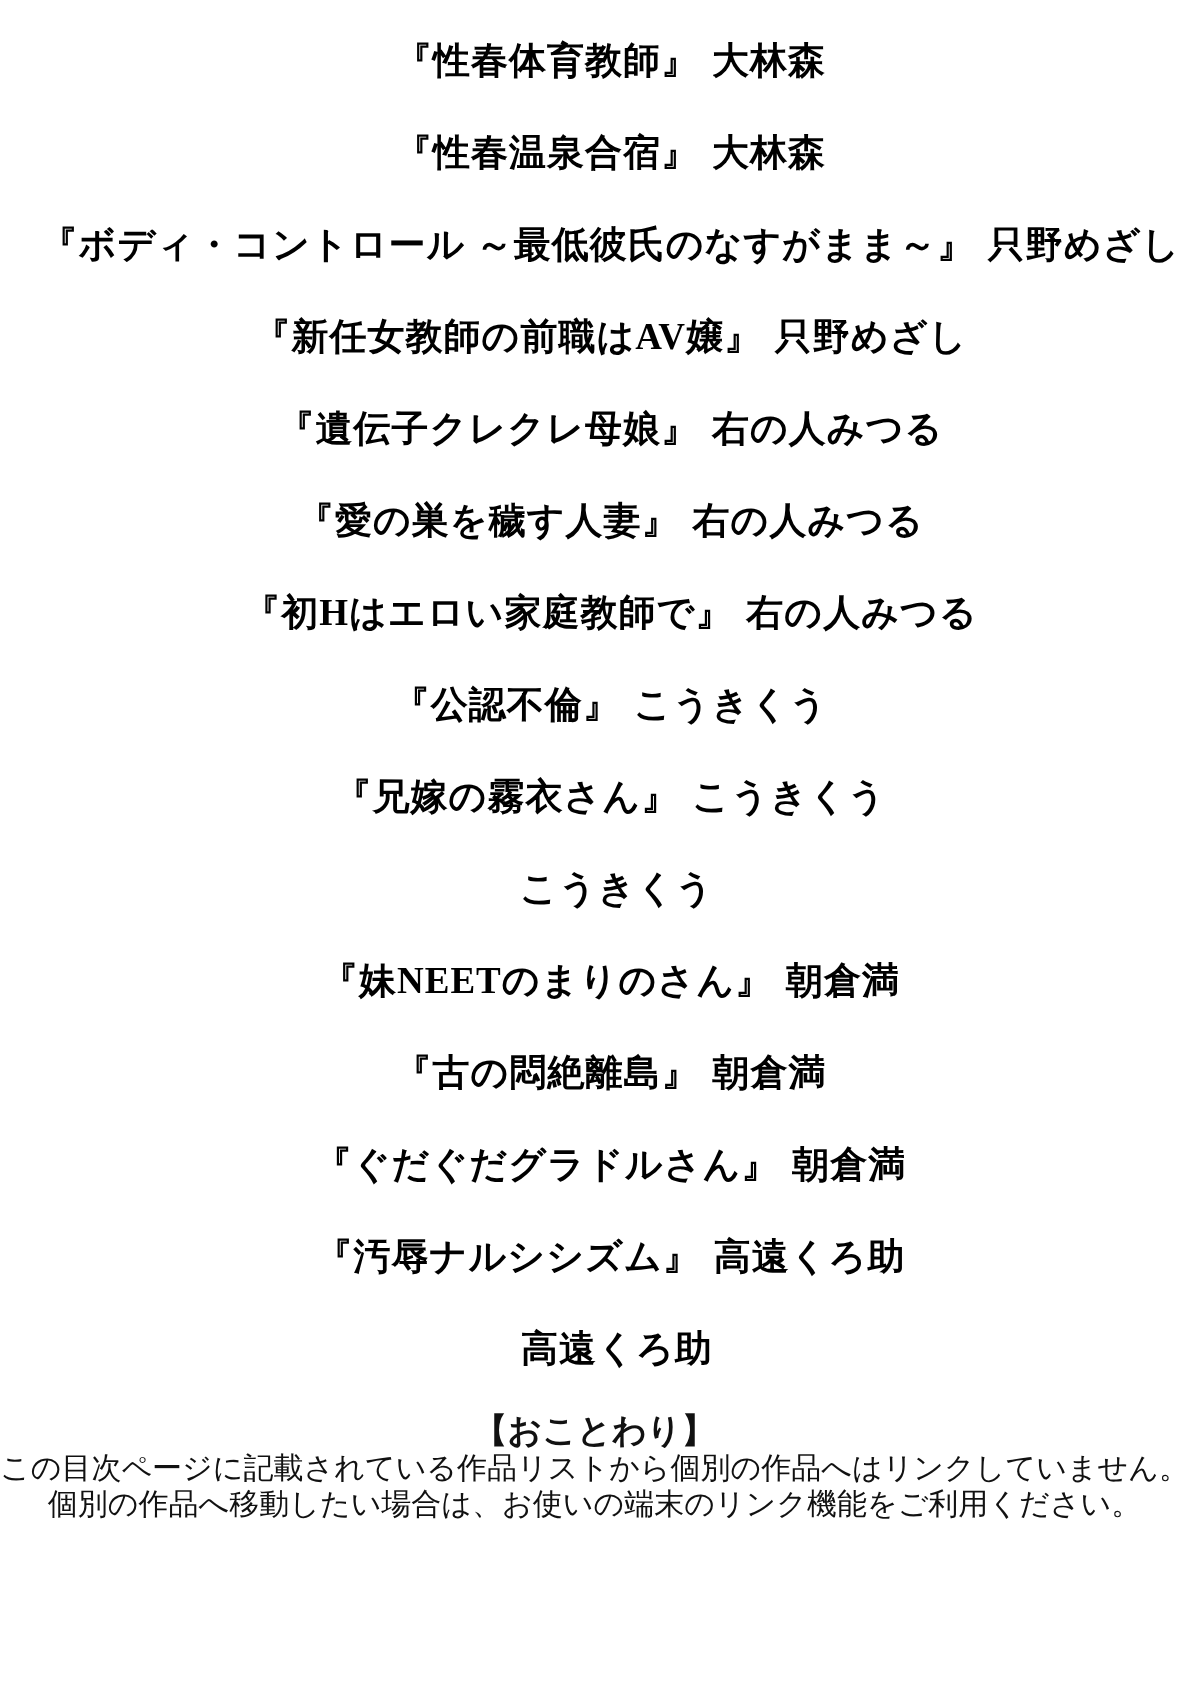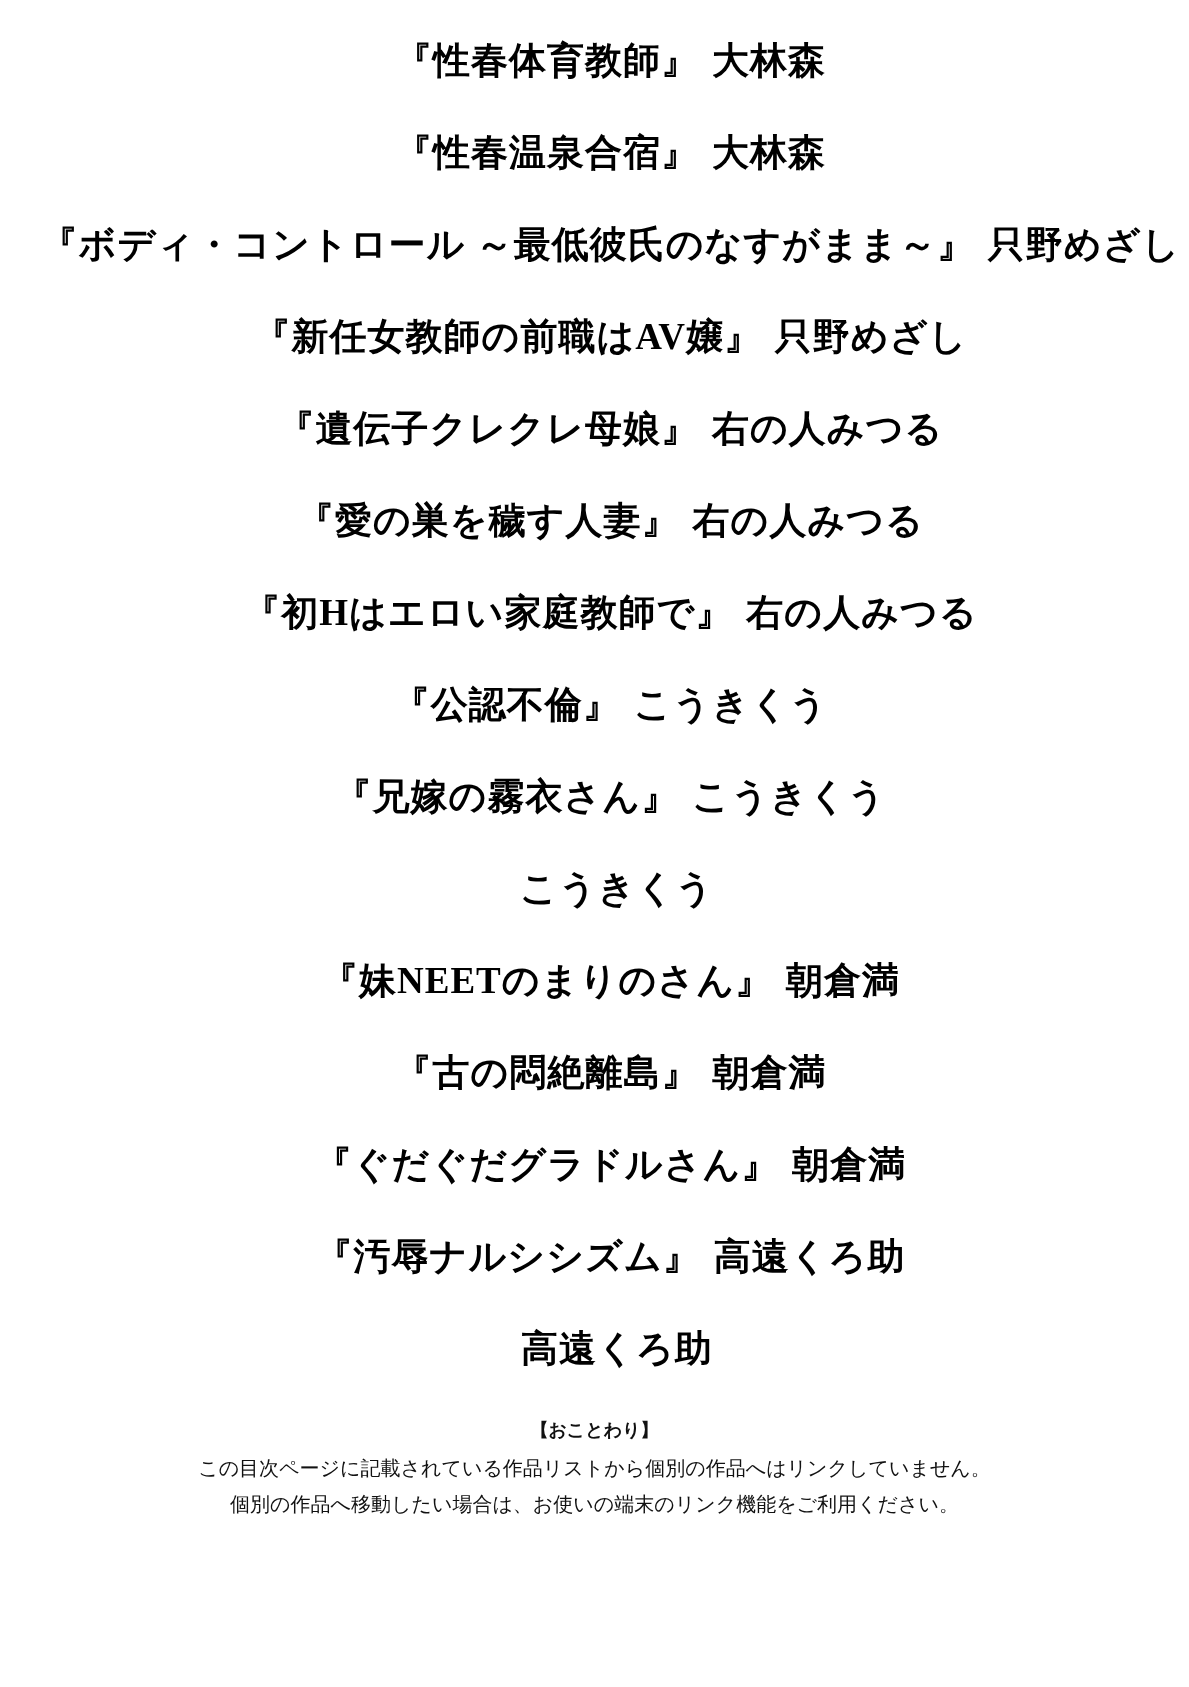--- a/index.html
+++ b/index.html
@@ -45,28 +45,28 @@
   }
   .notice {
     margin-top: 15px;
     text-align: center;
     font-family: "Liberation Sans", "DejaVu Sans", sans-serif;
     color: #111111;
   }
   .notice-heading {
     height: 40px;
     line-height: 40px;
-    font-size: 18px;
+    font-size: 34px;
     font-weight: bold;
     white-space: nowrap;
   }
   .notice-line {
     height: 36px;
     line-height: 36px;
-    font-size: 20px;
+    font-size: 30px;
     white-space: nowrap;
   }
 </style>
 </head>
 <body>
 
 <div class="page">
 
 
   <div class="toc-list">

